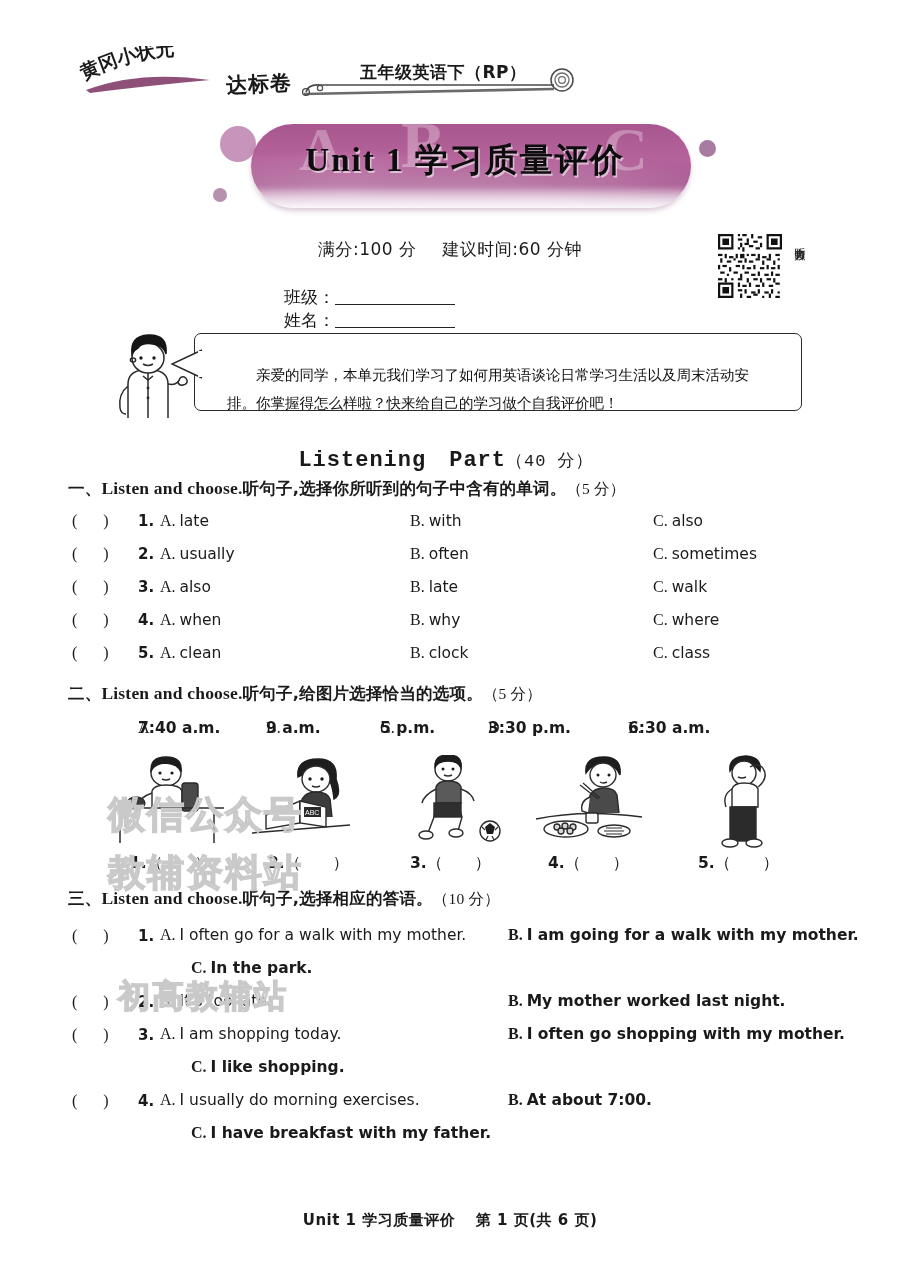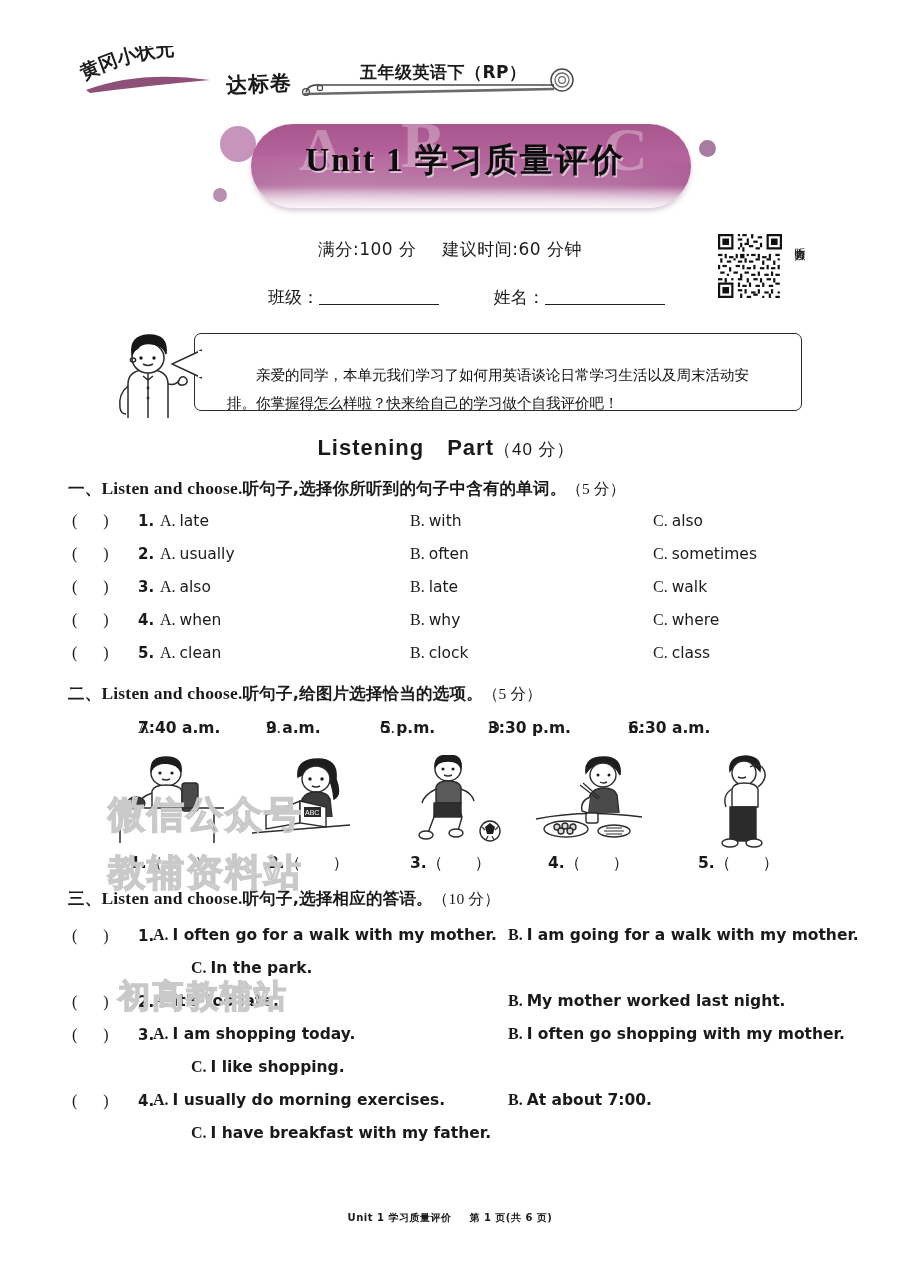--- a/index.html
+++ b/index.html
@@ -106,21 +106,21 @@
     position: absolute; left: 0; top: 238px; width: 900px;
     text-align: center;
     font-family: "DejaVu Sans", sans-serif;
     font-size: 17px;
     letter-spacing: 0.5px;
   }
   .meta-line .gap { display: inline-block; width: 14px; }
 
   .fields { position: absolute; left: 268px; top: 286px; width: 400px; font-size: 17px;
             font-family: "DejaVu Sans", sans-serif; }
-  .field { display: inline-block; }
+  .field { display: inline-block; margin-left: 16px; }
   .field .lbl { }
   .field .blank {
     display: inline-block;
     border-bottom: 1.3px solid #222;
     height: 17px;
     vertical-align: -2px;
   }
   .blank-class { width: 120px; }
   .blank-name { width: 120px; }
   .field-spacer { display: inline-block; width: 44px; }
@@ -154,23 +154,23 @@
     padding: 11px 16px 0 16px;
     font-family: "DejaVu Sans", sans-serif;
     font-size: 14.5px;
     line-height: 1.95;
     text-indent: 2em;
     color: #111;
   }
 
   
   .part-head {
-    position: absolute; left: 0; top: 433px; width: 892px;
+    position: absolute; left: 0; top: 444px; width: 892px;
     text-align: center;
-    font-family: Liberation Sans, sans-serif;
+    font-family: Liberation Mono, monospace;
     font-weight: 700;
     font-size: 22px;
     letter-spacing: 1px;
   }
   .part-head .pts { font-size: 17px; font-weight: 400; }
 
   
   .section { position: absolute; left: 68px; width: 790px; }
   .sec-title {
     font-family: "Liberation Serif", serif;
@@ -223,31 +223,31 @@
   .picnum .par { font-family: "Liberation Serif", serif; font-weight: 400; font-size: 16px; }
   .pn-0 { left: 62px; }
   .pn-1 { left: 200px; }
   .pn-2 { left: 342px; }
   .pn-3 { left: 480px; }
   .pn-4 { left: 630px; }
 
   
   .q3row { position: relative; font-family: "DejaVu Sans", sans-serif; font-size: 15.5px; }
   .q3line { position: relative; height: 33px; }
-  .q3A { position: absolute; left: 85px; top: 3px; font-weight: 700; white-space: nowrap; }
+  .q3A { position: absolute; left: 92px; top: 3px; font-weight: 400; white-space: nowrap; }
   .q3B { position: absolute; left: 440px; top: 3px; font-weight: 700; white-space: nowrap; }
   .q3C { position: absolute; left: 123px; top: 3px; font-weight: 700; white-space: nowrap; }
 
   
   .footer-main {
     position: absolute; left: 0; top: 1211px; width: 900px;
     text-align: center;
     font-family: "Liberation Serif", serif;
     font-weight: 700;
-    font-size: 10px;
+    font-size: 15px;
     letter-spacing: 0.5px;
   }
   .footer-main .cn { font-family: "DejaVu Sans", sans-serif; }
   .footer-promo {
     position: absolute; left: 0; top: 1240px; width: 900px;
     text-align: center;
     font-family: "DejaVu Serif", serif;
     font-size: 16px;
     color: #2b2b2b;
     letter-spacing: 2px;

